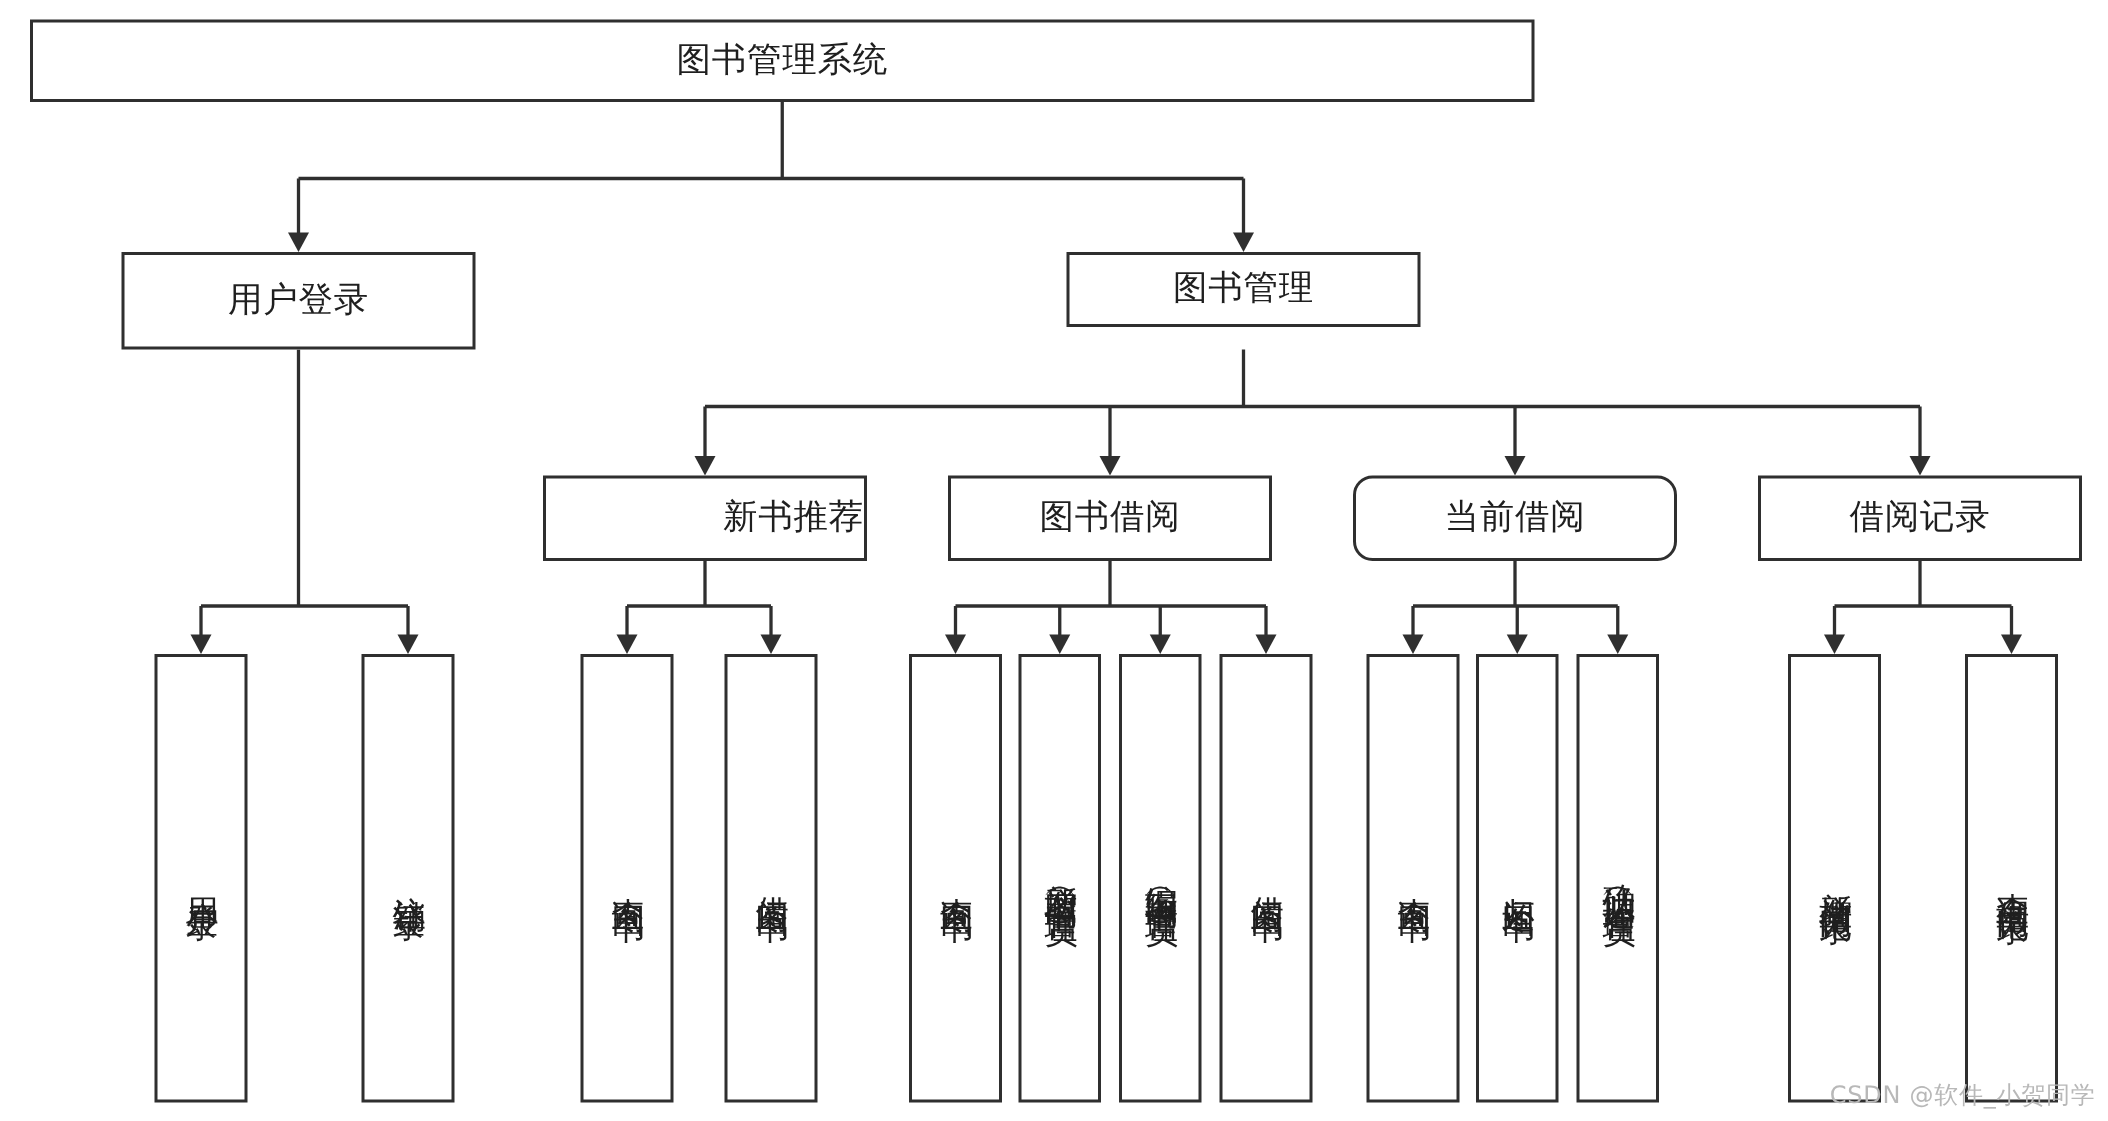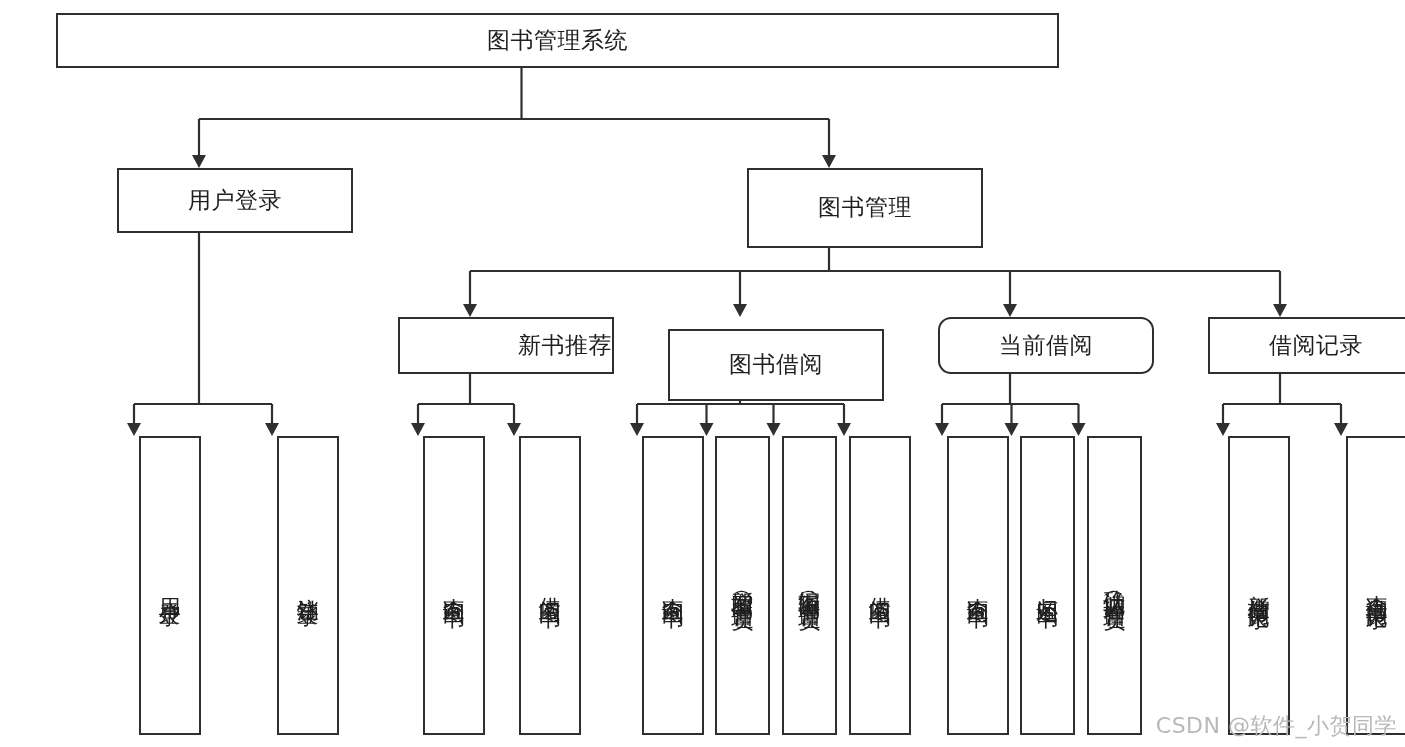--- a/index.html
+++ b/index.html
@@ -29,21 +29,20 @@
   .node {
     position: absolute;
     box-sizing: border-box;
     border: 2px solid #2f2f2f;
     background: #ffffff;
     display: flex;
     align-items: center;
     justify-content: center;
     text-align: center;
     color: #1f1f1f;
-    margin-left: 36px;
   }
   .node.h {
     font-size: 23px;
     letter-spacing: 0.5px;
     line-height: 1.2;
   }
   .node.v {
     writing-mode: vertical-rl;
     text-orientation: upright;
     font-size: 22px;
@@ -54,21 +53,21 @@
     justify-content: center;
   }
   .node.v > span {
     writing-mode: vertical-rl;
     text-orientation: upright;
   }
   .watermark {
     position: absolute;
     right: 8px;
     bottom: 6px;
-    font-size: 22px;
+    font-size: 16px;
     color: #b8b8b8;
     letter-spacing: 0.5px;
     white-space: nowrap;
   }
 </style>
 </head>
 <body>
 
 <div id="canvas">
   <svg id="edges" viewBox="0 0 1405 747">
@@ -132,27 +131,27 @@
         <path d="M1334,423 L1348,423 L1341,436 Z" fill="#2f2f2f" stroke="none"></path>
       </g>
   </svg>
   <div id="nodes">
       <div class="node h" style="left: 20px; top: 13px; width: 1003px; height: 55px;">
         <span>图书管理系统</span>
       </div>
       <div class="node h" style="left: 81px; top: 168px; width: 236px; height: 65px;">
         <span>用户登录</span>
       </div>
-      <div class="node h" style="left: 711px; top: 168px; width: 236px; height: 80px;">
+      <div class="node h" style="left: 711px; top: 168px; width: 236px; height: 50px;">
         <span>图书管理</span>
       </div>
       <div class="node h" style="left: 362px; top: 317px; width: 216px; height: 57px; justify-content: flex-end;">
         <span>新书推荐</span>
       </div>
-      <div class="node h" style="left: 632px; top: 329px; width: 216px; height: 72px;">
+      <div class="node h" style="left: 632px; top: 317px; width: 216px; height: 57px;">
         <span>图书借阅</span>
       </div>
       <div class="node h" style="left: 902px; top: 317px; width: 216px; height: 57px; border-radius: 13px;">
         <span>当前借阅</span>
       </div>
       <div class="node h" style="left: 1172px; top: 317px; width: 216px; height: 57px;">
         <span>借阅记录</span>
       </div>
       <div class="node v" style="left: 103px; top: 436px; width: 62px; height: 299px;">
         <span>用户登录</span>

